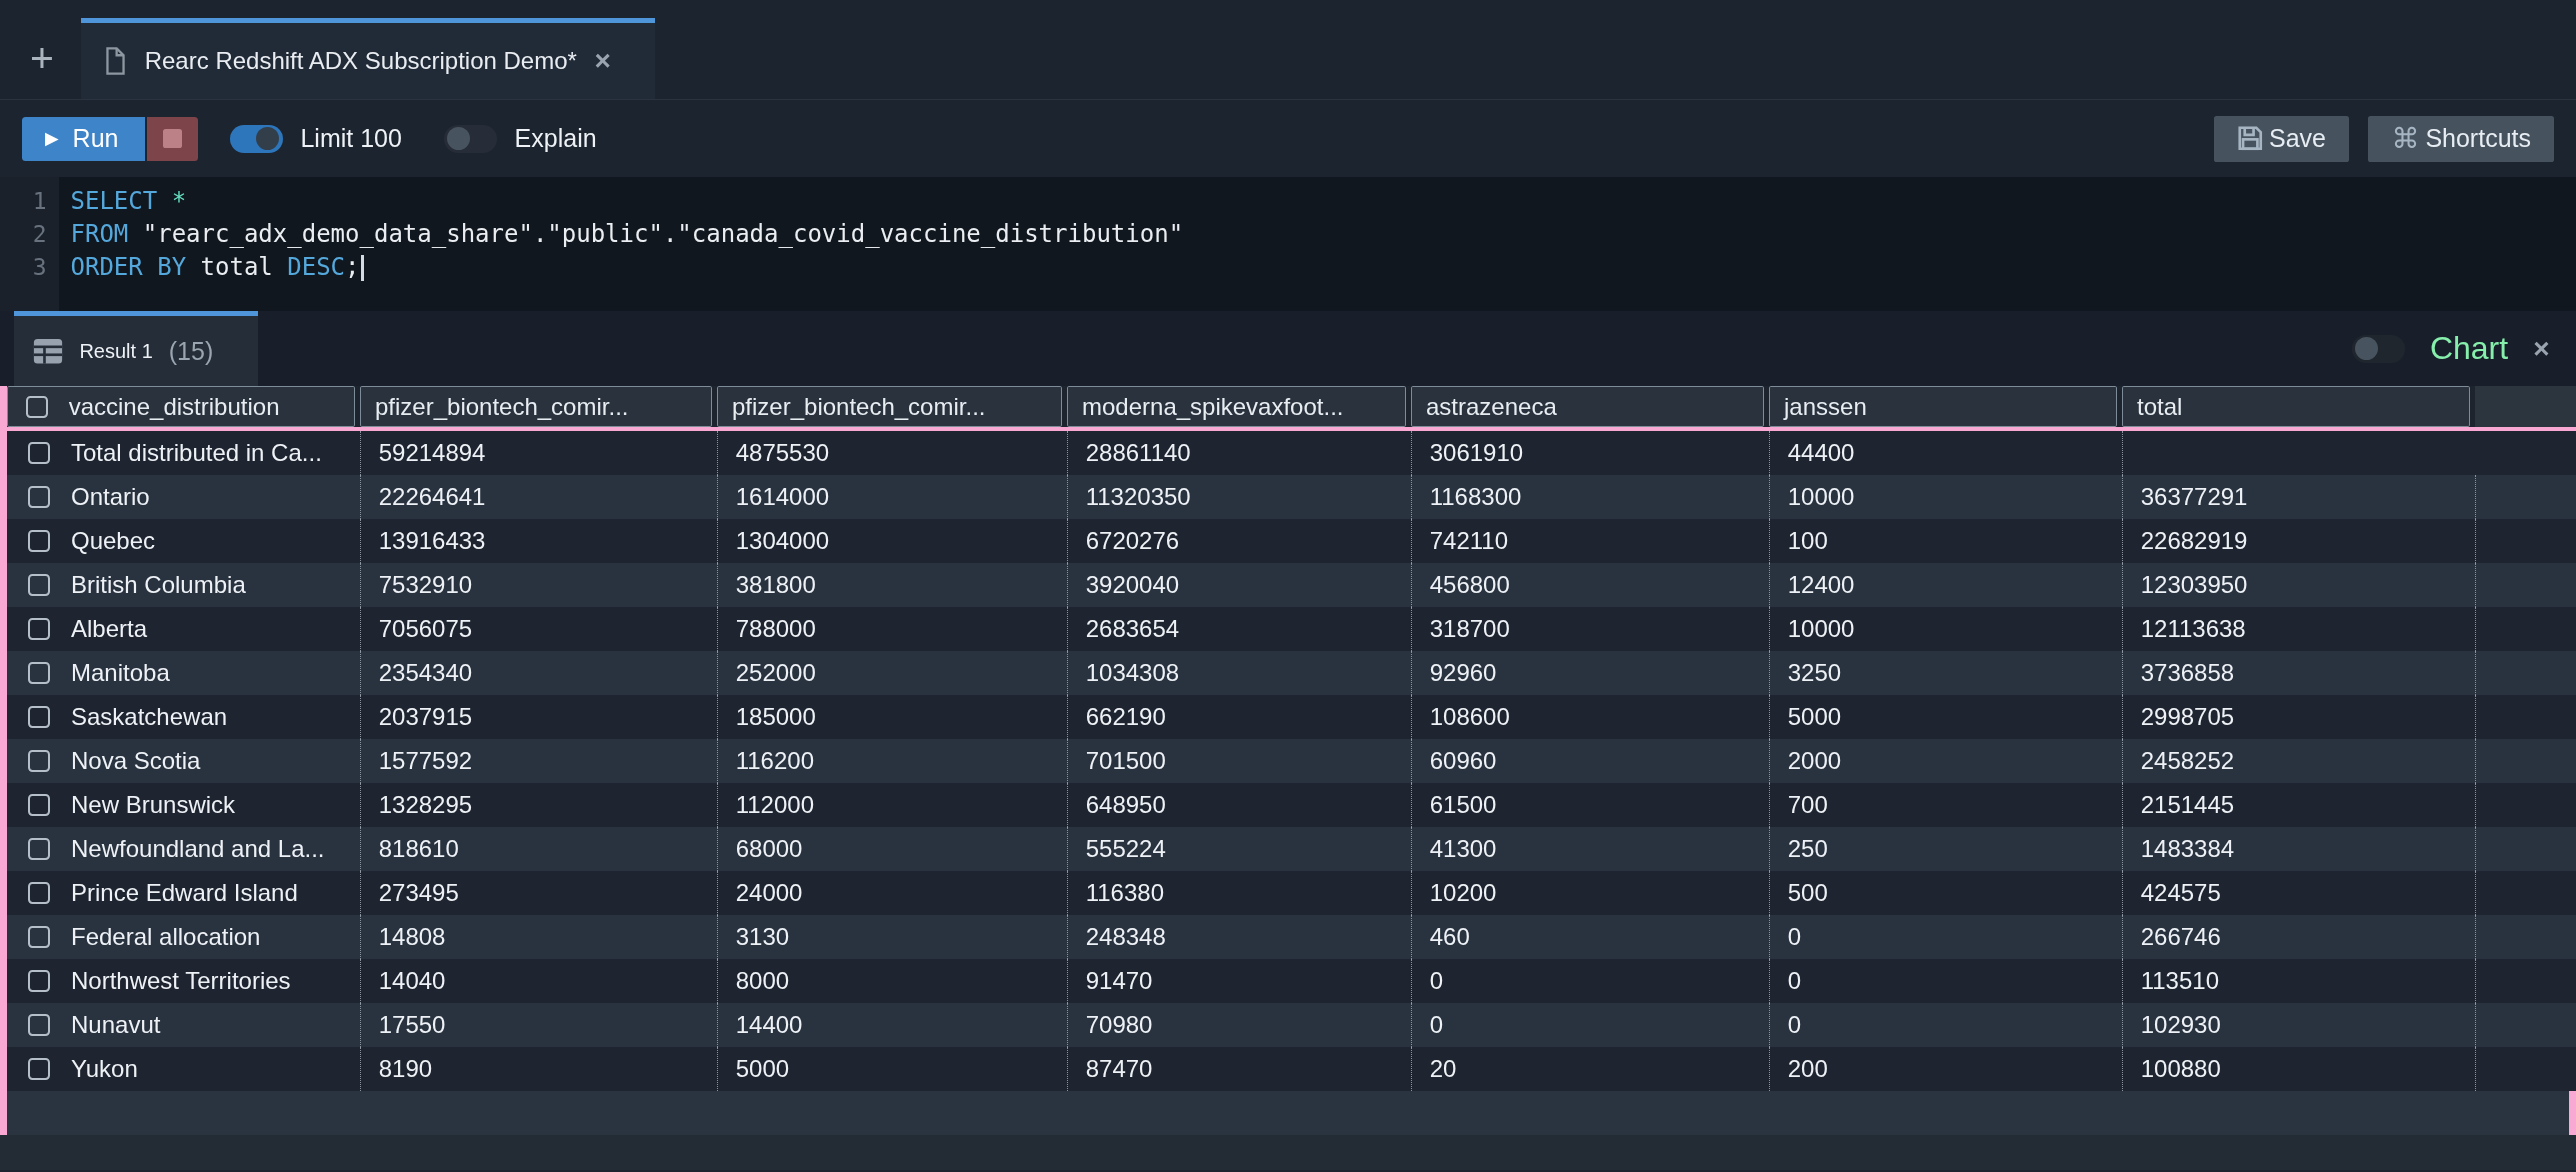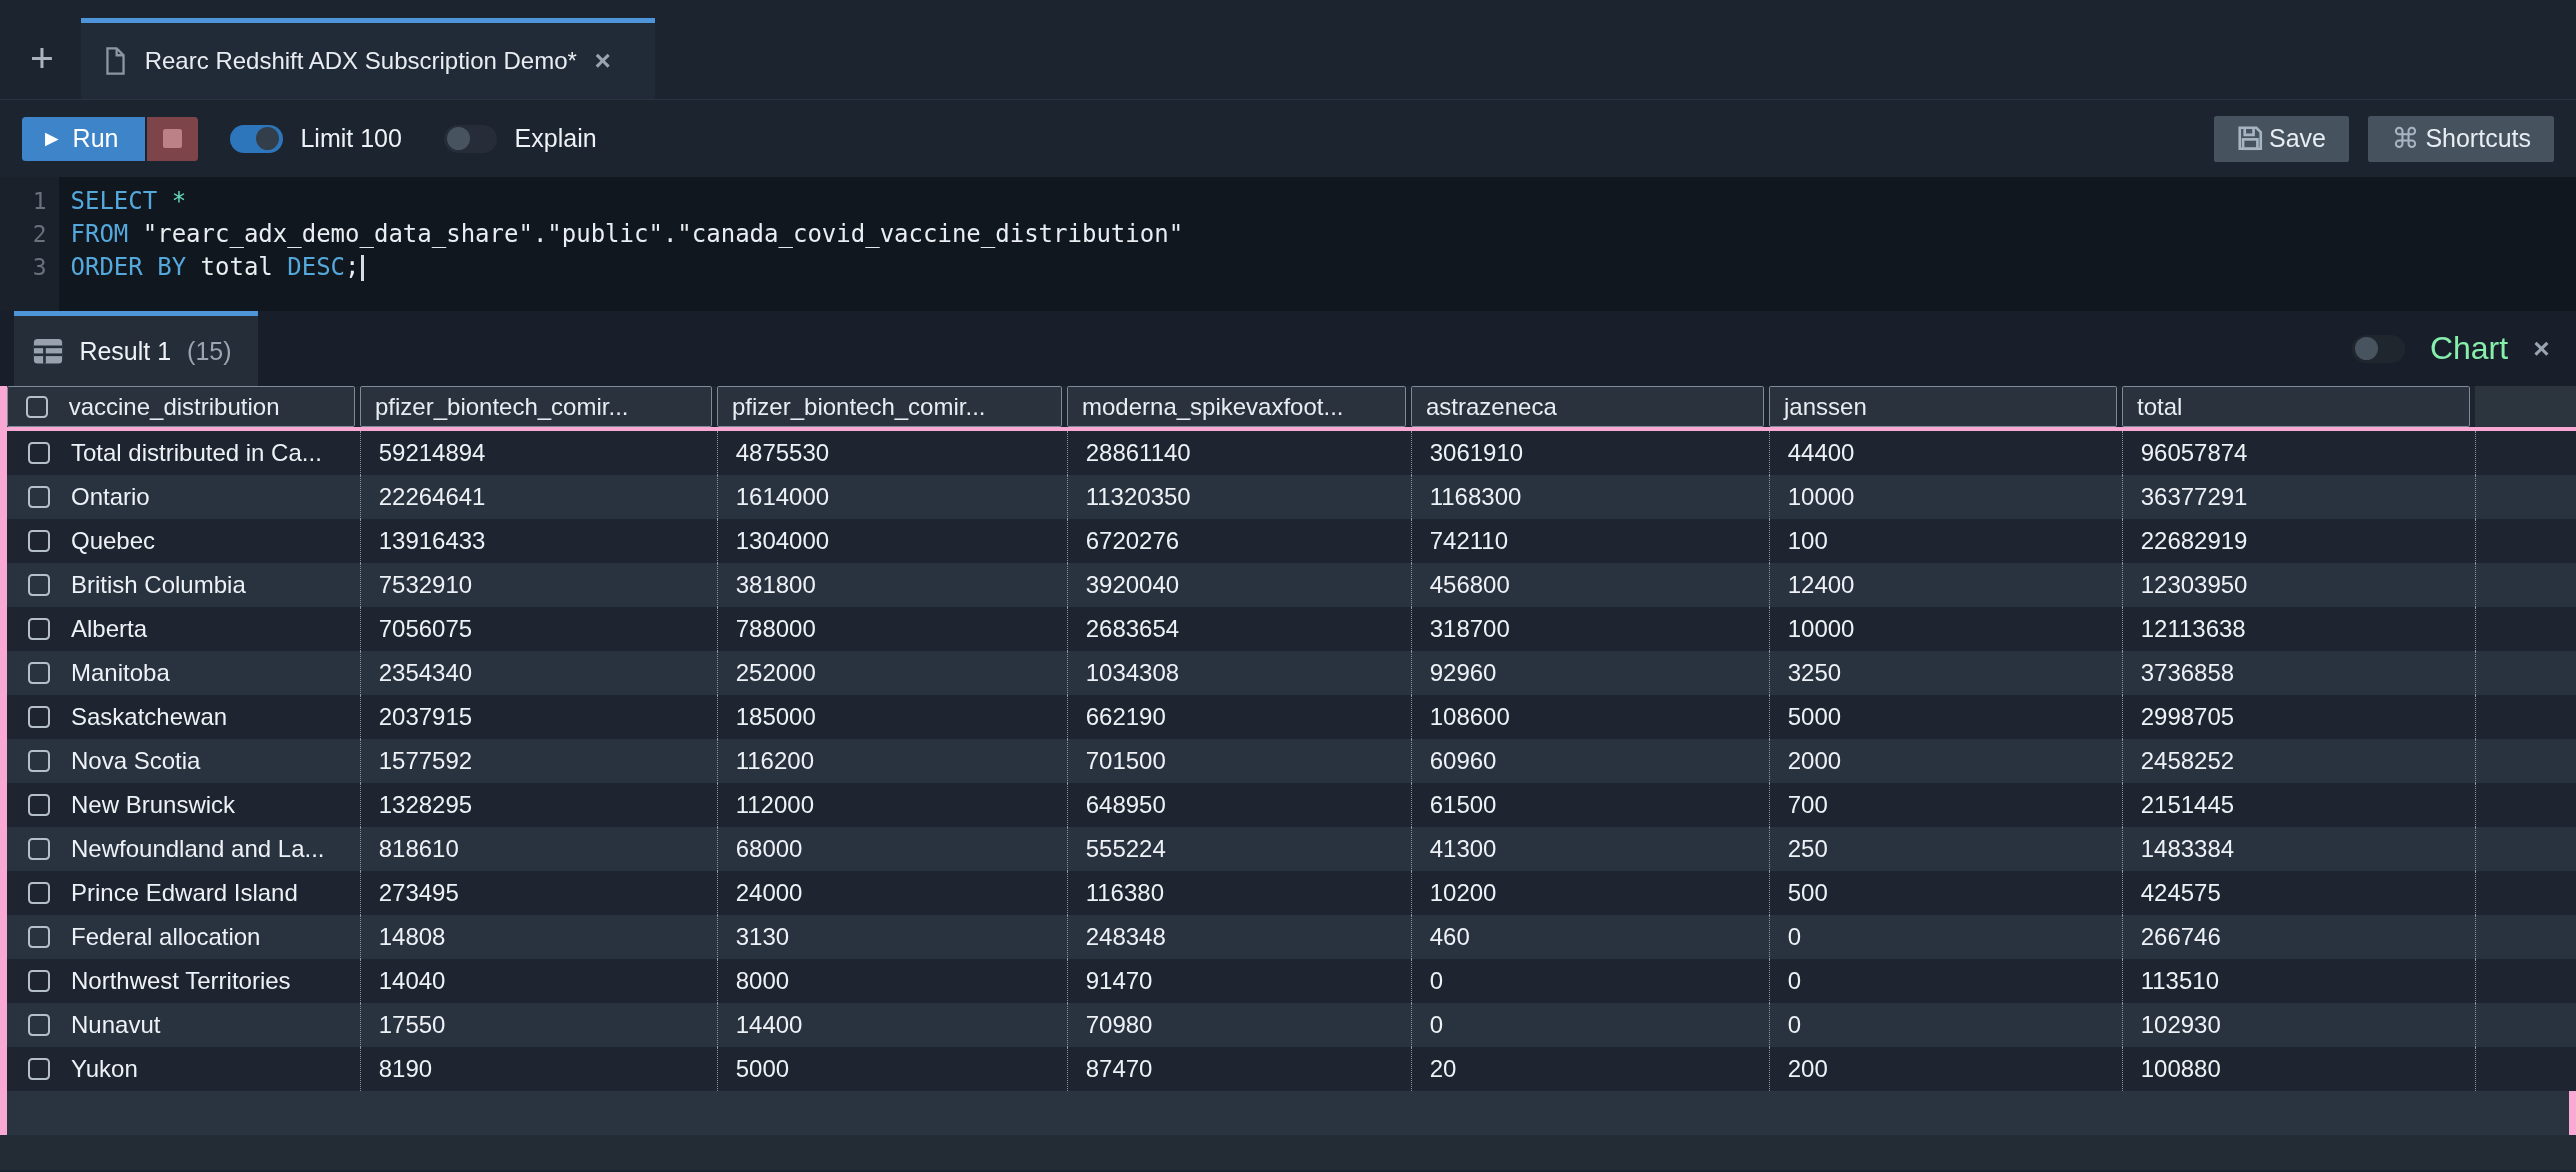--- a/index.html
+++ b/index.html
@@ -82,21 +82,21 @@
     vertical-align: text-bottom; margin-left: 1.8px;
   }
 
   
   .results-bar { position: relative; height: 75px; background: #191f2a; }
   .result-tab {
     position: absolute; left: 14px; top: 0; bottom: 0; width: 244px;
     background: #242d38; border-top: 5.3px solid #4e95d9;
     display: flex; align-items: center; padding-left: 19.4px; gap: 16px; cursor: pointer;
   }
-  .result-label { font-size: 25px; color: #eef2f6; white-space: nowrap; }
+  .result-label { font-size: 20px; color: #eef2f6; white-space: nowrap; }
   .result-count { font-size: 25px; color: #9aa5b1; }
   .chart-controls { position: absolute; right: 26.5px; top: 0; bottom: 0; display: flex; align-items: center; gap: 25px; }
   .chart-controls .toggle.off { background: #20262e; }
   .chart-label { font-size: 32px; color: #86efac; }
 
   
   .table-area { background: #f9a8d4; padding-left: 7px; }
   .thead, .tr {
     display: grid;
     grid-template-columns: 353px 357px 350px 344px 358px 353px 353px minmax(0,1fr);
@@ -245,21 +245,20 @@
         <div class="tr">
           <div class="td name">
             <span class="checkbox"></span>
             <span class="name-label">Total distributed in Ca...</span>
           </div>
           <div class="td num">59214894</div>
           <div class="td num">4875530</div>
           <div class="td num">28861140</div>
           <div class="td num">3061910</div>
           <div class="td num">44400</div>
-          <div class="td num">96057874</div>
           <div class="td filler"></div>
         </div>
         <div class="tr">
           <div class="td name">
             <span class="checkbox"></span>
             <span class="name-label">Ontario</span>
           </div>
           <div class="td num">22264641</div>
           <div class="td num">1614000</div>
           <div class="td num">11320350</div>

